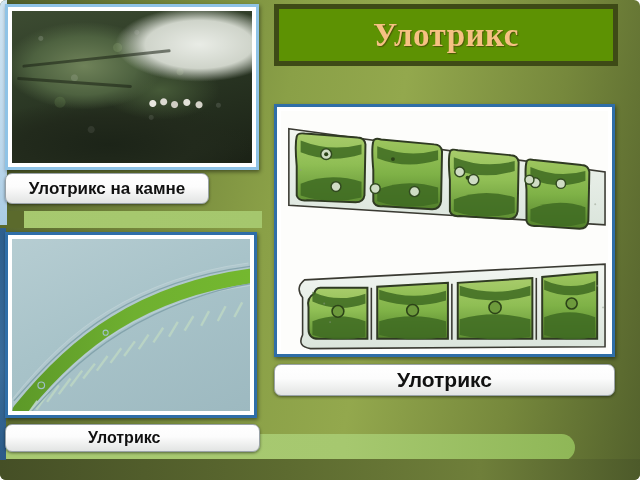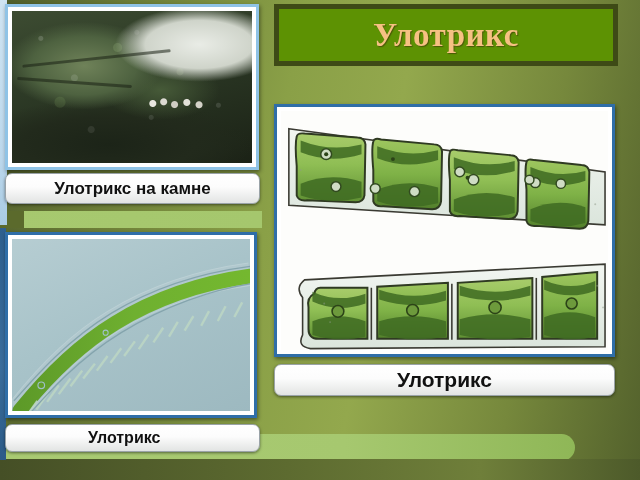--- a/index.html
+++ b/index.html
@@ -10,20 +10,21 @@
     font-family: "Liberation Sans", sans-serif;
   }
 
   #slide {
     position: relative;
     width: 640px; height: 480px;
     background: linear-gradient(100deg,
         #4e5c2a 0%, #6b7c37 18%, #8aa047 42%,
         #93a84d 58%, #76883c 80%, #53612c 100%);
     overflow: hidden;
+    border-radius: 6px;
   }
 
   
   .band-bottom {
     position: absolute;
     left: 0; top: 434px;
     width: 575px; height: 27px;
     background: linear-gradient(90deg, #a9ca72 0%, #a6c86f 60%, #8fb757 100%);
     border-top-right-radius: 26px;
     border-bottom-right-radius: 26px;
@@ -97,21 +98,21 @@
     background: linear-gradient(180deg, #ffffff 0%, #fcfcfc 45%, #e2e4e3 100%);
     border: 1px solid #9aa3a8;
     border-radius: 7px;
     box-shadow: 0 1px 3px rgba(0,0,0,0.5);
     display: flex;
     align-items: center;
     justify-content: center;
     color: #111111;
     font-weight: bold;
   }
-  #caption-stone { left: 5px; top: 173px; width: 255px; height: 31px; font-size: 17px; }
+  #caption-stone { left: 5px; top: 173px; width: 204px; height: 31px; font-size: 17px; }
   #caption-micro { left: 5px; top: 424px; width: 255px; height: 28px; font-size: 16px;
                    justify-content: flex-start; padding-left: 82px; }
   #caption-draw  { left: 274px; top: 364px; width: 341px; height: 32px; font-size: 21px; }
 
   
   #photo-stone { left: 5px; top: 4px; width: 254px; height: 166px; }
   #photo-stone .picture-inner {
     background:
       radial-gradient(ellipse 50% 35% at 78% 22%, #e9ece6 0%, #cfd4ca 45%, rgba(190,196,184,0) 70%),
       radial-gradient(ellipse 46% 40% at 30% 36%, #6f8259 0%, #4e6240 48%, rgba(50,64,40,0) 72%),

